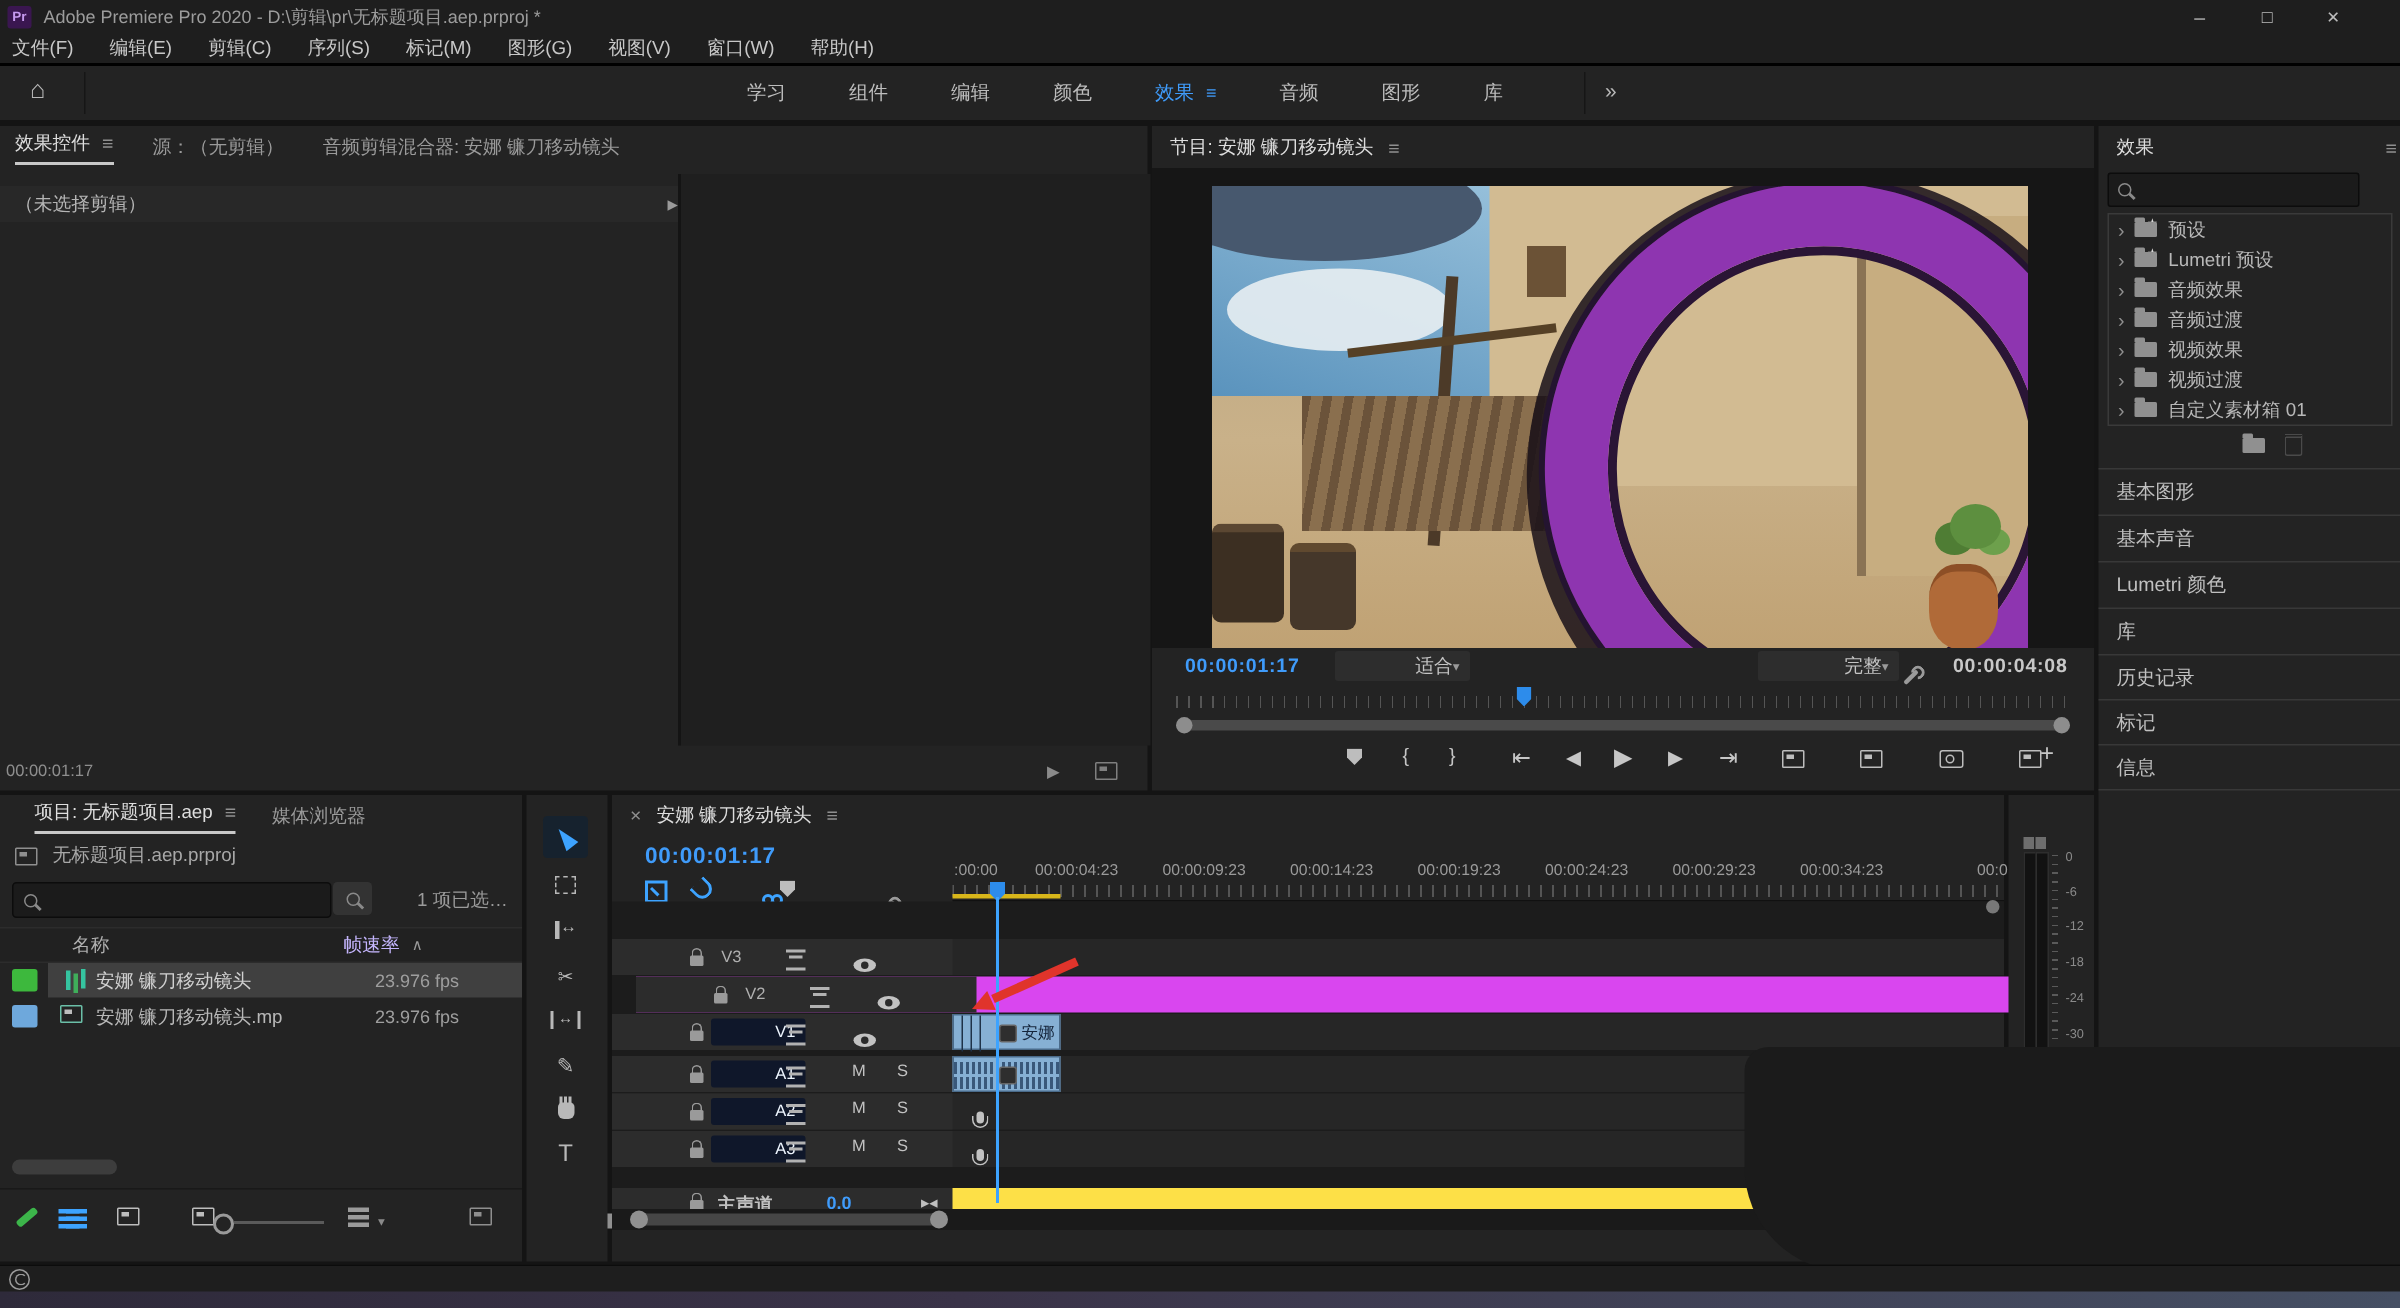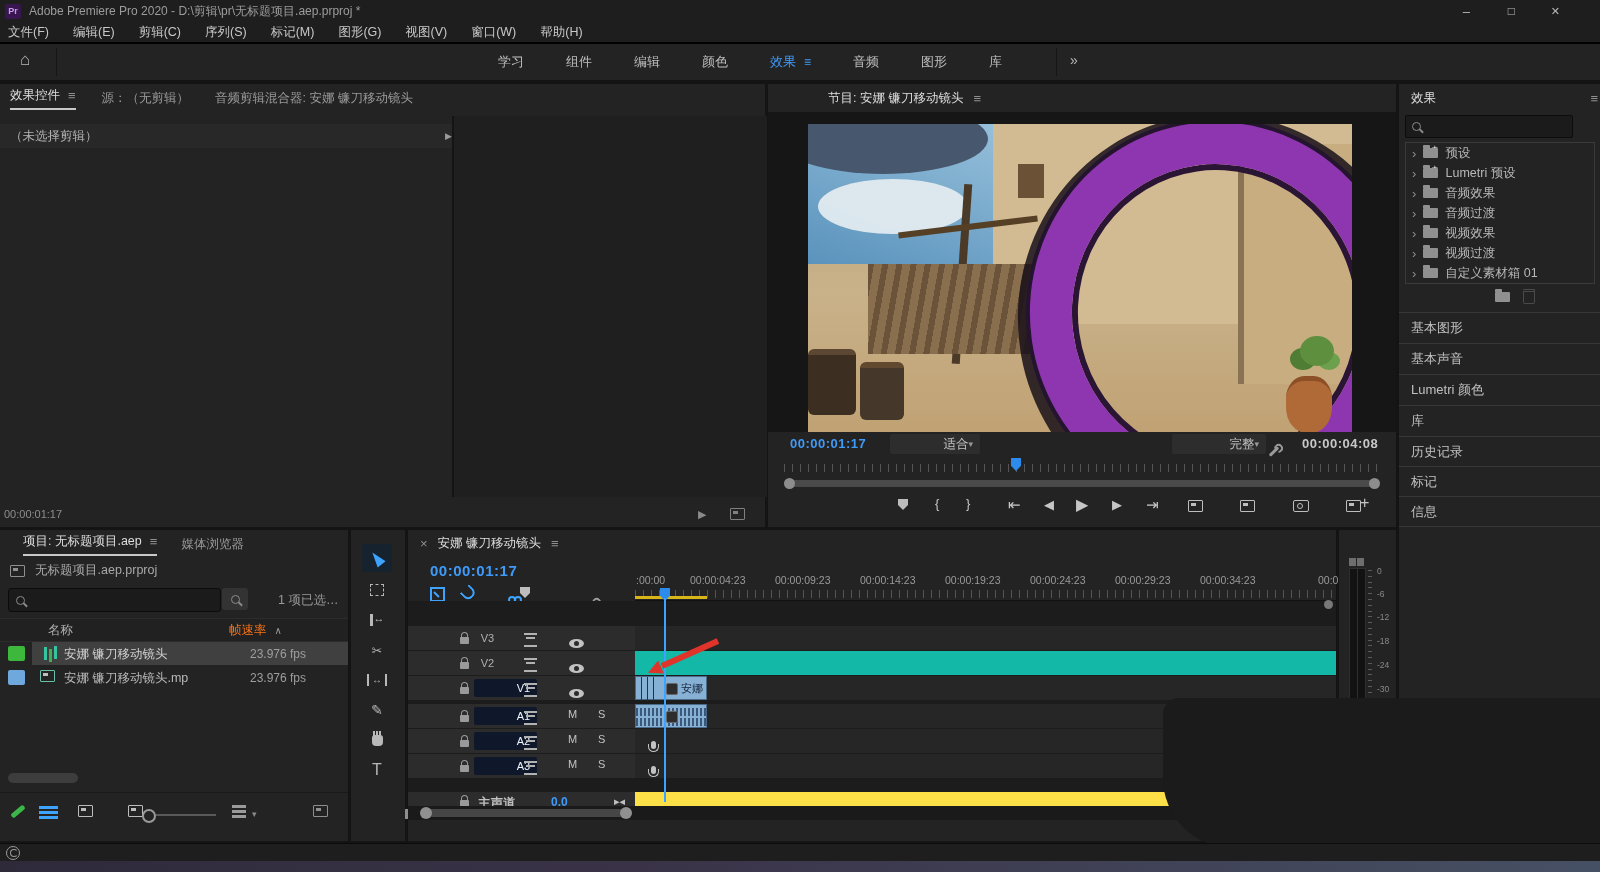--- a/index.html
+++ b/index.html
@@ -112,21 +112,21 @@
       <span>（未选择剪辑）</span>
       <span style="margin-right:10px;font-size:9px;color:#9a9a9a;">▶</span>
     </div>
     <div class="p" style="left:452px;top:32px;width:313px;height:381px;background:#1f1f1f;border-left:2px solid #141414;"></div>
     <span class="p" style="left:4px;top:424px;color:#8e8e8e;font-size:11px;">00:00:01:17</span>
     <span class="p" style="left:698px;top:424px;color:#8a8a8a;font-size:11px;">▶</span>
     <span class="p frameic" style="left:730px;top:424px;opacity:.6;"></span>
   </div>
 
   <div class="panel" style="left:768px;top:84px;width:628px;height:443px;">
-    <div class="p fx" style="left:0;top:0;width:100%;height:28px;padding-left:12px;gap:10px;margin-left:48px;">
+    <div class="p fx" style="left:0;top:0;width:100%;height:28px;padding-left:12px;gap:10px;">
       <span class="tab on" style="border-bottom:none;padding-bottom:0;">节目: 安娜 镰刀移动镜头</span>
       <span class="mi">≡</span>
     </div>
     <div class="p" style="left:0;top:28px;width:628px;height:320px;background:#161616;">
 
       <div class="p" style="left:40px;top:12px;width:544px;height:308px;overflow:hidden;background:linear-gradient(180deg,#b9a47f 0%,#c9b189 55%,#c0a274 100%);">
         <div class="p" style="left:0;top:0;width:250px;height:140px;background:linear-gradient(200deg,#9cc4dd,#5a93bd);"></div>
         <div class="p" style="left:-30px;top:-20px;width:210px;height:70px;background:#47586e;border-radius:50%;"></div>
         <div class="p" style="left:10px;top:55px;width:150px;height:55px;background:#e8eef2;border-radius:50%;opacity:.9;"></div>
         <div class="p" style="left:185px;top:0px;width:360px;height:200px;background:#d2bb92;"></div>
@@ -272,21 +272,21 @@
     </div>
     <div class="p fx" style="left:8px;top:58px;width:204px;height:22px;background:#1b1b1b;border:1px solid #0c0c0c;border-radius:3px;padding-left:7px;gap:6px;">
       <span class="mag"></span>
     </div>
     <div class="p fx" style="left:222px;top:58px;width:26px;height:22px;background:#333;border-radius:3px;justify-content:center;">
       <span class="mag"></span>
     </div>
     <span class="p" style="left:278px;top:62px;color:#9a9a9a;">1 项已选…</span>
     <div class="p fx" style="left:0;top:88px;width:348px;height:22px;background:#212121;border-top:1px solid #2c2c2c;border-bottom:1px solid #2c2c2c;">
       <span style="margin-left:48px;color:#b0b0b0;">名称</span>
-      <span style="margin-left:156px;color:#f97316;">帧速率</span>
+      <span style="margin-left:156px;color:#c4b5fd;">帧速率</span>
       <span style="margin-left:8px;color:#9a9a9a;font-size:10px;">∧</span>
     </div>
 
     <div class="p" style="left:0;top:112px;width:348px;height:23px;">
       <div class="p" style="left:32px;top:0;width:316px;height:23px;background:#404040;"></div>
       <span class="p" style="left:8px;top:4px;width:17px;height:15px;background:#3db83d;border-radius:2px;"></span>
       <span class="p" style="left:44px;top:5px;width:3px;height:13px;background:#35c4a0;box-shadow:5px 2px 0 #3fae5a,10px -1px 0 #35c4a0;"></span>
       <span class="p" style="left:64px;top:4px;color:#d0d0d0;">安娜 镰刀移动镜头</span>
       <span class="p" style="left:250px;top:5px;color:#9e9e9e;font-size:12px;">23.976 fps</span>
     </div>
@@ -377,21 +377,21 @@
 
       <div class="p" style="left:0;top:25px;width:928px;height:24px;background:#262626;">
         <div class="p" style="left:0;top:0;width:227px;height:24px;background:#2c2c2c;">
           <span class="p lockic" style="left:52px;top:4px;"></span>
           <span class="p badge" style="left:66px;top:3px;">V3</span>
           <span class="p syncic" style="left:104px;top:7px;"></span>
           <span class="p eyeic" style="left:132px;top:8px;"></span>
         </div>
       </div>
 
-      <div class="p" style="left:0;top:50px;width:928px;height:24px;background:#14b8a6;">
+      <div class="p" style="left:16px;top:50px;width:928px;height:24px;background:#d946ef;">
         <div class="p" style="left:0;top:0;width:227px;height:24px;background:#2c2c2c;">
           <span class="p lockic" style="left:52px;top:4px;"></span>
           <span class="p badge" style="left:66px;top:3px;">V2</span>
           <span class="p syncic" style="left:104px;top:7px;"></span>
           <span class="p eyeic" style="left:132px;top:8px;"></span>
         </div>
       </div>
 
       <div class="p" style="left:0;top:75px;width:928px;height:24px;background:#262626;">
         <div class="p" style="left:0;top:0;width:227px;height:24px;background:#2c2c2c;">

